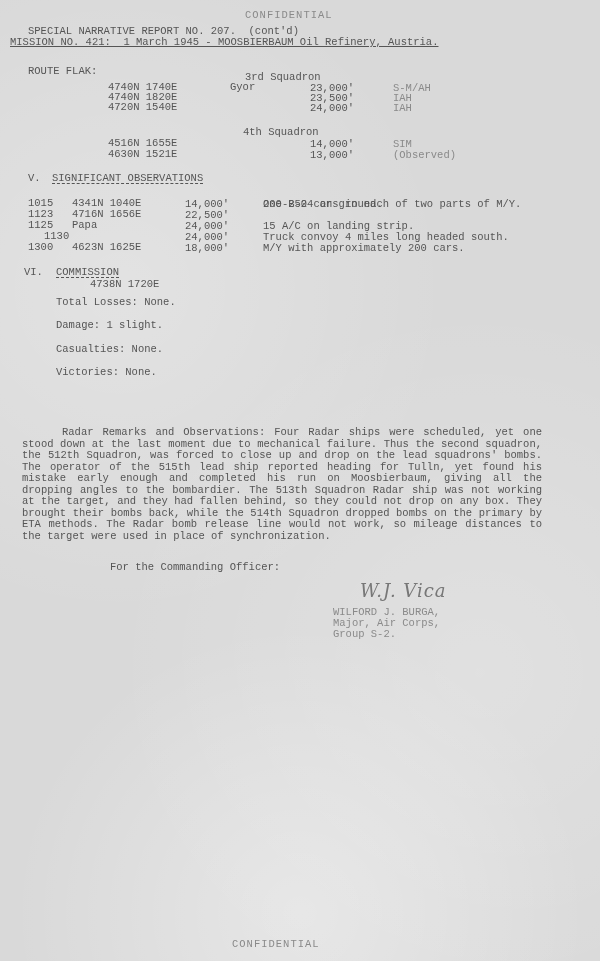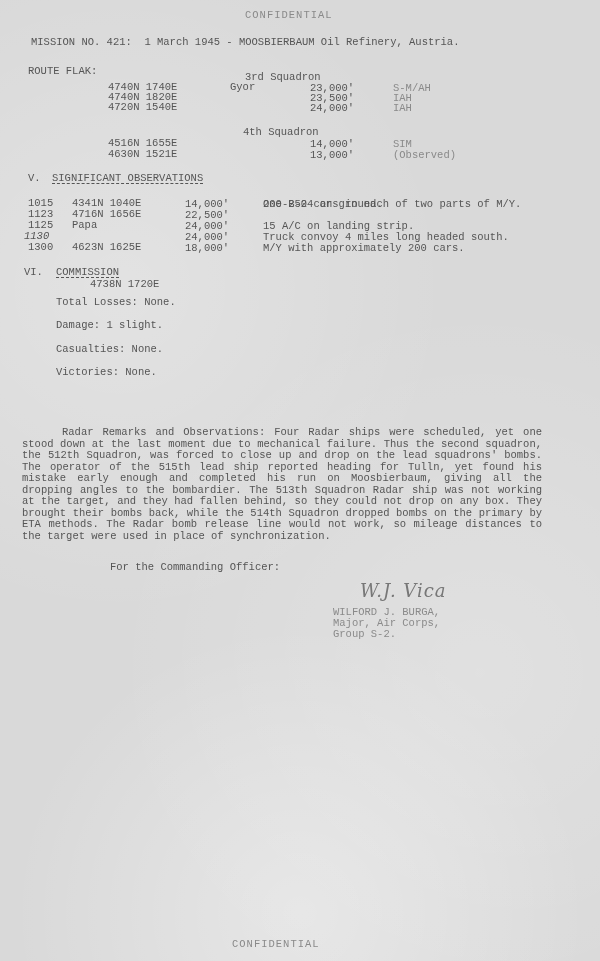--- a/index.html
+++ b/index.html
@@ -55,21 +55,22 @@
       letter-spacing: 1px;
     }
   </style>
 </head>
 <body>
 
 <div class="page">
 
   <div class="abs faint" style="left:245px; top:10px; letter-spacing:1px;">CONFIDENTIAL</div>
 
-  <div class="abs mid" style="left:31px; top:37px;">MISSION NO. 421:  1 March 1945 - MOOSBIERBAUM Oil Refinery, Austria.</div>
+  <div class="abs mid" style="left:28px; top:26px;">SPECIAL NARRATIVE REPORT NO. 207.  (cont'd)</div>
+  <div class="abs mid" style="left:10px; top:37px;text-decoration:underline;">MISSION NO. 421:  1 March 1945 - MOOSBIERBAUM Oil Refinery, Austria.</div>
 
   <div class="abs mid" style="left:28px; top:66px;">ROUTE FLAK:</div>
 
   <div class="abs mid" style="left:245px; top:72px;">3rd Squadron</div>
 
   <div>
     <div class="abs mid" style="left:108px; top:82px;">4740N 1740E</div>
     <div class="abs mid" style="left:230px; top:82px;">Gyor</div>
     <div class="abs mid" style="left:310px; top:83px;">23,000'</div>
     <div class="abs faint" style="left:393px; top:83px;">S-M/AH</div>
@@ -114,21 +115,21 @@
       <div class="abs mid" style="left:185px; top:210px;">22,500'</div>
       <div class="abs mid" style="left:263px; top:199px;text-align:right;">200-250 cars in each of two parts of M/Y.</div>
     </div>
     <div>
       <div class="abs mid" style="left:28px; top:220px;">1125</div>
       <div class="abs mid" style="left:72px; top:220px;">Papa</div>
       <div class="abs mid" style="left:185px; top:221px;">24,000'</div>
       <div class="abs mid" style="left:263px; top:221px;">15 A/C on landing strip.</div>
     </div>
     <div>
-      <div class="abs mid" style="left:24px; top:231px;font-style:italic;">1130</div>
+      <div class="abs mid" style="left:44px; top:231px;">1130</div>
       <div class="abs mid" style="left:90px; top:231px;margin-top:48px;">4738N 1720E</div>
       <div class="abs mid" style="left:185px; top:232px;">24,000'</div>
       <div class="abs mid" style="left:263px; top:232px;">Truck convoy 4 miles long headed south.</div>
     </div>
     <div>
       <div class="abs mid" style="left:28px; top:242px;">1300</div>
       <div class="abs mid" style="left:72px; top:242px;">4623N 1625E</div>
       <div class="abs mid" style="left:185px; top:243px;">18,000'</div>
       <div class="abs mid" style="left:263px; top:243px;">M/Y with approximately 200 cars.</div>
     </div>

